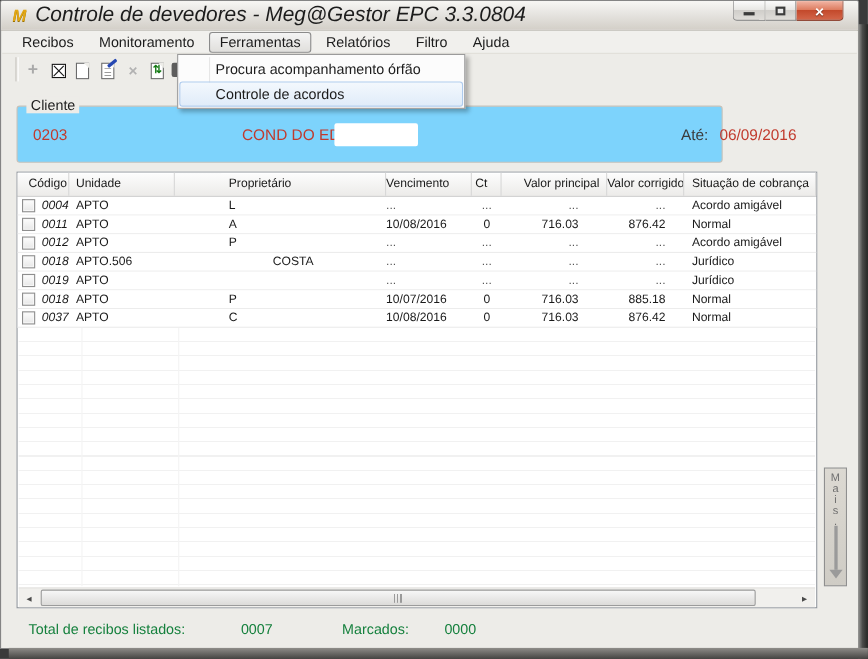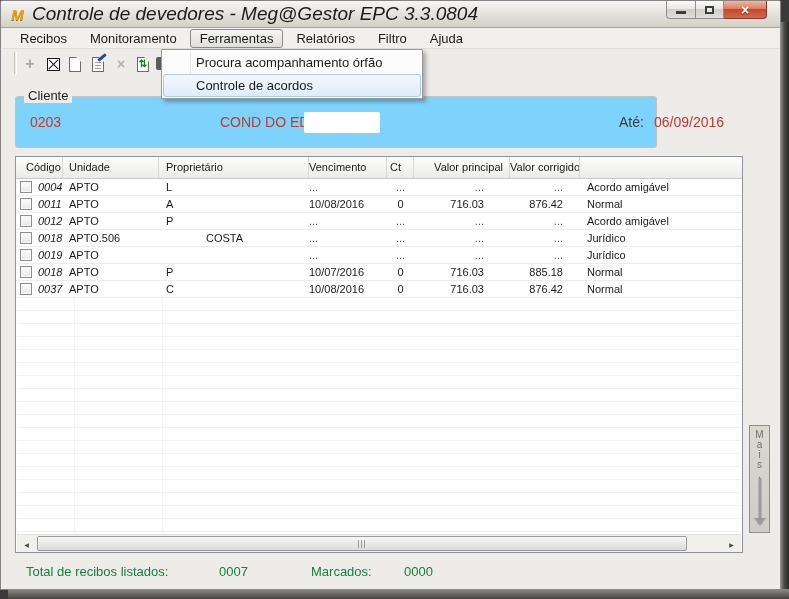--- a/index.html
+++ b/index.html
@@ -93,21 +93,21 @@
 
   
   .grid { position:absolute; left:14px; top:155px; width:728px; height:397px;
     border:1px solid #8F949A; background:#fff; }
   .grid-header { display:flex; height:22px; border-bottom:1px solid #C9C9C9;
     background:linear-gradient(#FDFDFD,#ECEBE9); }
   .hcell { font-size:11px; color:#1a1a1a; line-height:21px; border-right:1px solid #D8D8D8;
     box-shadow:inset 0 1px 0 #fff; white-space:nowrap; overflow:hidden; }
   .c-codigo { width:47px; padding-left:10px; position:relative; }
   .c-unidade { width:96px; padding-left:6px; }
-  .c-prop { width:150px; padding-left:7px; }
+  .c-prop { width:150px; padding-left:7px;margin-left:42px; }
   .c-venc { width:78px; padding-right:7px; }
   .c-ct { width:27px; padding-left:3px; }
   .c-vp { width:96px; text-align:right; padding-right:6px; }
   .c-vc { width:70px; text-align:right; padding-right:6px; }
   .c-sit { flex:1; padding-left:7px; }
 
   .grid-rows .cell { font-size:11px; color:#1a1a1a; line-height:16px; white-space:nowrap; overflow:hidden; }
   .grow { display:flex; height:17px; border-bottom:1px solid #ECECEC; background:#fff; }
   .grow .c-codigo { padding-left:0;font-style:italic; }
   .cbx { position:absolute; left:4px; top:2px; width:12px; height:12px;
@@ -227,20 +227,21 @@
 
     <div class="grid">
       <div class="grid-header">
           <div class="hcell c-codigo">Código</div>
           <div class="hcell c-unidade">Unidade</div>
           <div class="hcell c-prop">Proprietário</div>
           <div class="hcell c-venc">Vencimento</div>
           <div class="hcell c-ct">Ct</div>
           <div class="hcell c-vp">Valor principal</div>
           <div class="hcell c-vc">Valor corrigido</div>
+          <div class="hcell c-sit">Situação de cobrança</div>
         </div>
       <div class="grid-rows">
           <div class="grow">
             <div class="cell c-codigo"><span class="cbx"></span><span class="code-t">0004</span></div>
             <div class="cell c-unidade">APTO</div>
             <div class="cell c-prop">L</div>
             <div class="cell c-venc dim">...</div>
             <div class="cell c-ct dim">...</div>
             <div class="cell c-vp dim">...</div>
             <div class="cell c-vc dim">...</div>

